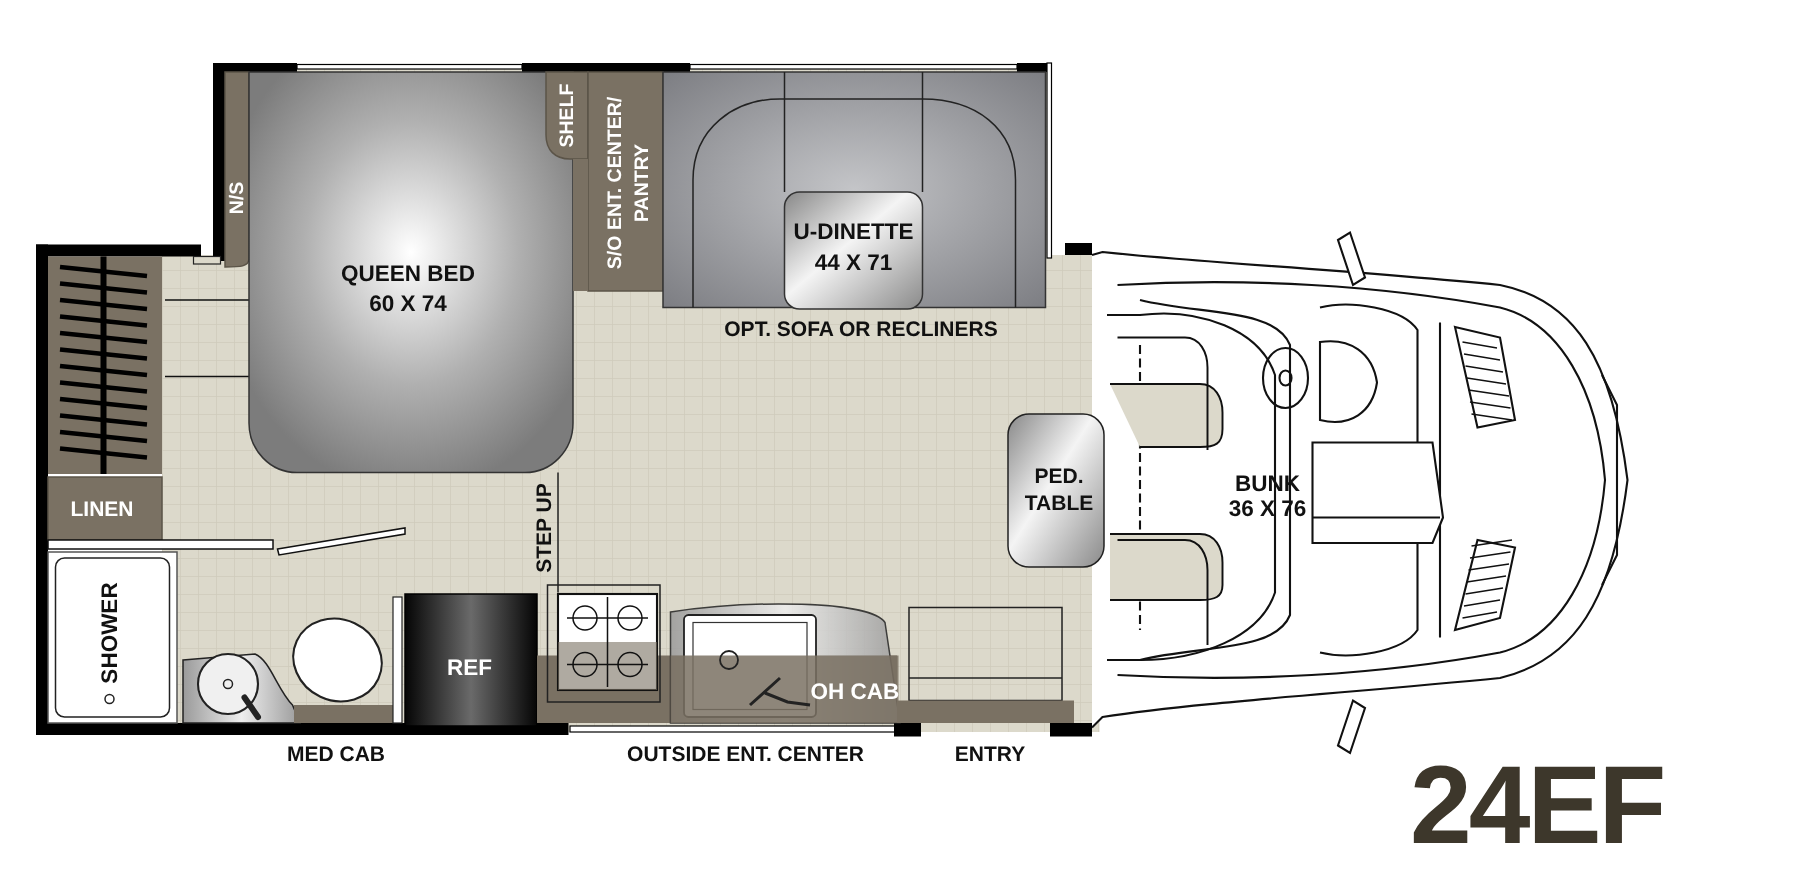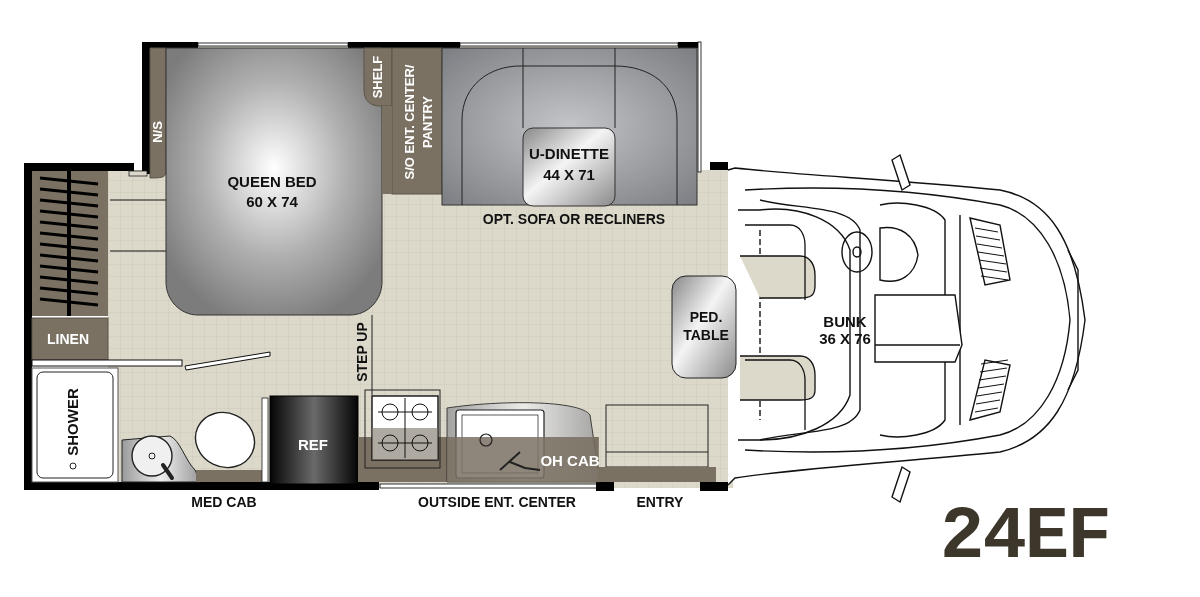--- a/index.html
+++ b/index.html
@@ -1,19 +1,19 @@
 <!DOCTYPE html>
 <html><head>
 <meta charset="utf-8">
 <style>
   html,body{margin:0;padding:0;background:#ffffff;}
   body{width:1200px;height:597px;position:relative;overflow:hidden;font-family:"Liberation Sans",sans-serif;}
   #plan{position:absolute;left:0;top:0;width:1200px;height:597px;}
   .lbl{font-family:"Liberation Sans",sans-serif;font-weight:bold;}
-  .model{position:absolute;left:940px;top:500px;font-family:Liberation Mono, monospace;font-weight:bold;font-size:74px;color:#3d372b;letter-spacing:-2px;line-height:1;text-align:right;}
+  .model{position:absolute;left:940px;top:500px;font-family:Liberation Sans, sans-serif;font-weight:bold;font-size:74px;color:#3d372b;letter-spacing:-2px;line-height:1;text-align:right;}
 </style>
 </head>
 <body>
 
 <svg id="plan" viewBox="0 0 1200 597" xmlns="http://www.w3.org/2000/svg">
   <defs>
     <pattern id="grid" width="12" height="12" patternUnits="userSpaceOnUse">
       <rect width="12" height="12" fill="#dcd9cb"></rect>
       <path d="M12 0 L0 0 0 12" fill="none" stroke="#cfcbbb" stroke-width="1"></path>
     </pattern>

